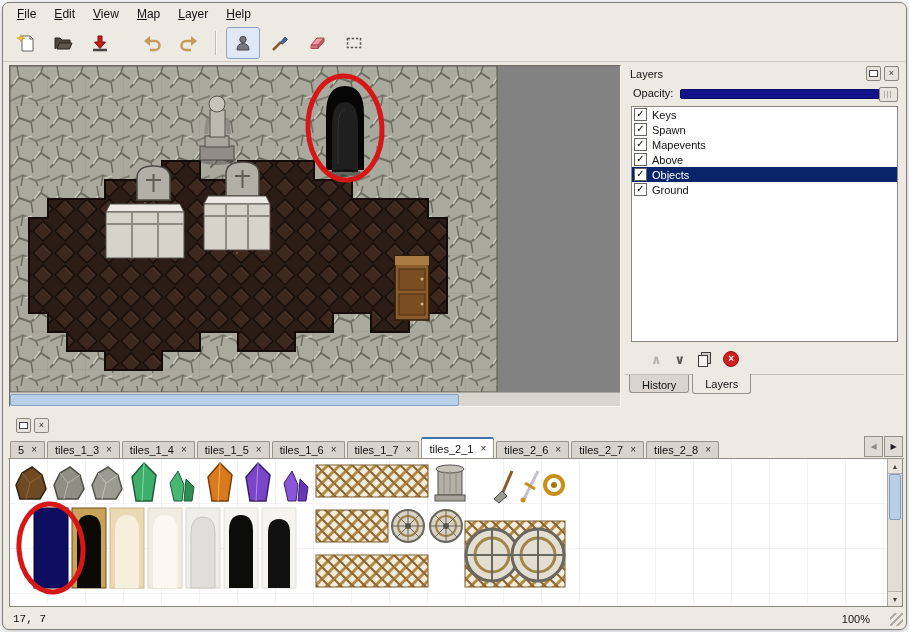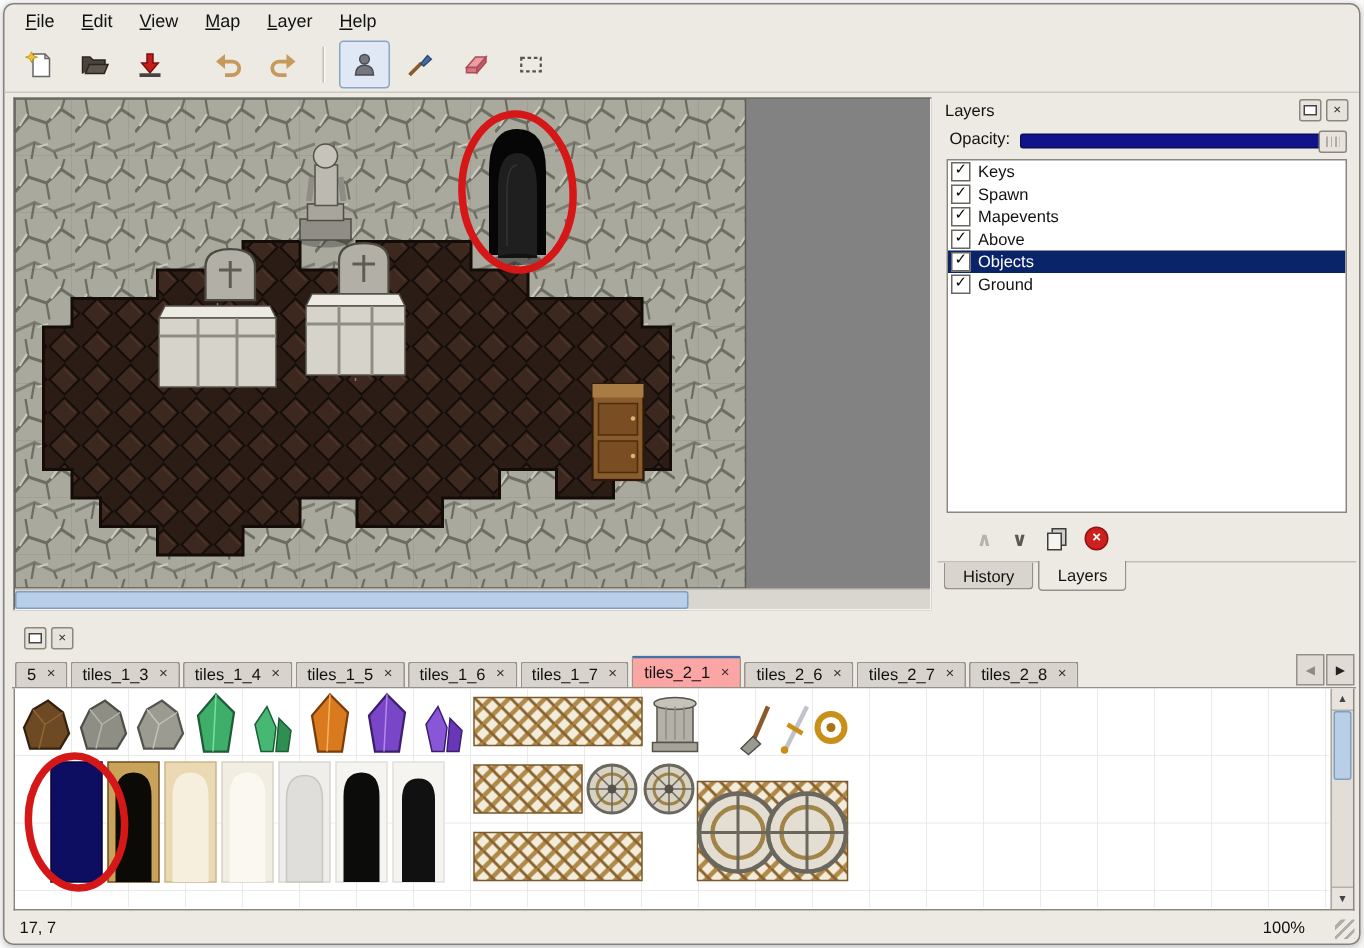--- a/index.html
+++ b/index.html
@@ -60,35 +60,35 @@
   .panel-tabs{display:flex;padding-left:4px;height:22px;}
   .ptab{font-size:11px;padding:4px 12px 0;height:18px;background:#d9d5ce;border:1px solid #94908a;border-top:none;
         border-radius:0 0 3px 3px;margin-right:3px;box-sizing:border-box;}
   .ptab.active{background:#edeae3;margin-top:-1px;height:20px;}
 
   
   .tilesets-dock{position:absolute;left:5px;top:414px;width:896px;height:194px;}
   .ts-tabs{position:relative;height:24px;display:flex;align-items:flex-end;padding-left:2px;border-bottom:1px solid #94908a;}
   .ttab{display:flex;align-items:center;gap:7px;font-size:11px;padding:2px 7px;background:#d8d4cd;
         border:1px solid #9a958c;border-bottom:none;border-radius:2px 2px 0 0;margin-right:2px;height:17px;box-sizing:border-box;position:relative;top:0;}
-  .ttab.active{background:#fca5a5;border-top:2px solid #4472a8;height:21px;z-index:3;}
+  .ttab.active{background:#ffffff;border-top:2px solid #4472a8;height:21px;z-index:3;}
   .tclose{font-size:10px;line-height:10px;color:#333;}
   .tab-scrolls{position:absolute;right:1px;bottom:1px;display:flex;}
   .tsc{width:17px;height:19px;background:#e0dcd5;border:1px solid #94908a;display:flex;align-items:center;justify-content:center;font-size:8px;margin-left:1px;}
   .tsc.left{color:#8f8b83;}
   .tsc.right{color:#222;}
   .ts-content{position:relative;height:148px;background:#fff;border:1px solid #8b877f;border-top:none;margin:0 1px;overflow:hidden;box-sizing:border-box;}
   .vscroll{position:absolute;right:0;top:0;bottom:0;width:15px;background:#e2ded7;border-left:1px solid #aba79f;box-sizing:border-box;}
   .vs-btn{height:14px;display:flex;align-items:center;justify-content:center;font-size:7px;color:#444;background:#e8e4dd;border-bottom:1px solid #b5b1a9;}
   .vs-btn.bottom{position:absolute;bottom:0;left:0;right:0;border-top:1px solid #b5b1a9;border-bottom:none;}
   .vs-handle{position:absolute;left:1px;right:1px;top:15px;height:44px;background:#b9cfe8;border:1px solid #7e9ec2;border-radius:2px;}
 
   
   .statusbar{position:absolute;left:0;right:0;bottom:0;height:21px;display:flex;align-items:center;font-size:11px;padding:0 10px;}
-  .sb-coords{flex:1;}
+  .sb-coords{flex:1;font-family:Liberation Mono, monospace;}
   .sb-zoom{margin-right:26px;}
   .sb-grip{position:absolute;right:3px;bottom:3px;width:13px;height:13px;
            background:repeating-linear-gradient(135deg,transparent 0 3px,#b1ada5 3px 5px);}
 </style>
 </head>
 <body>
 
 <div class="window">
 
   <div class="menubar">

